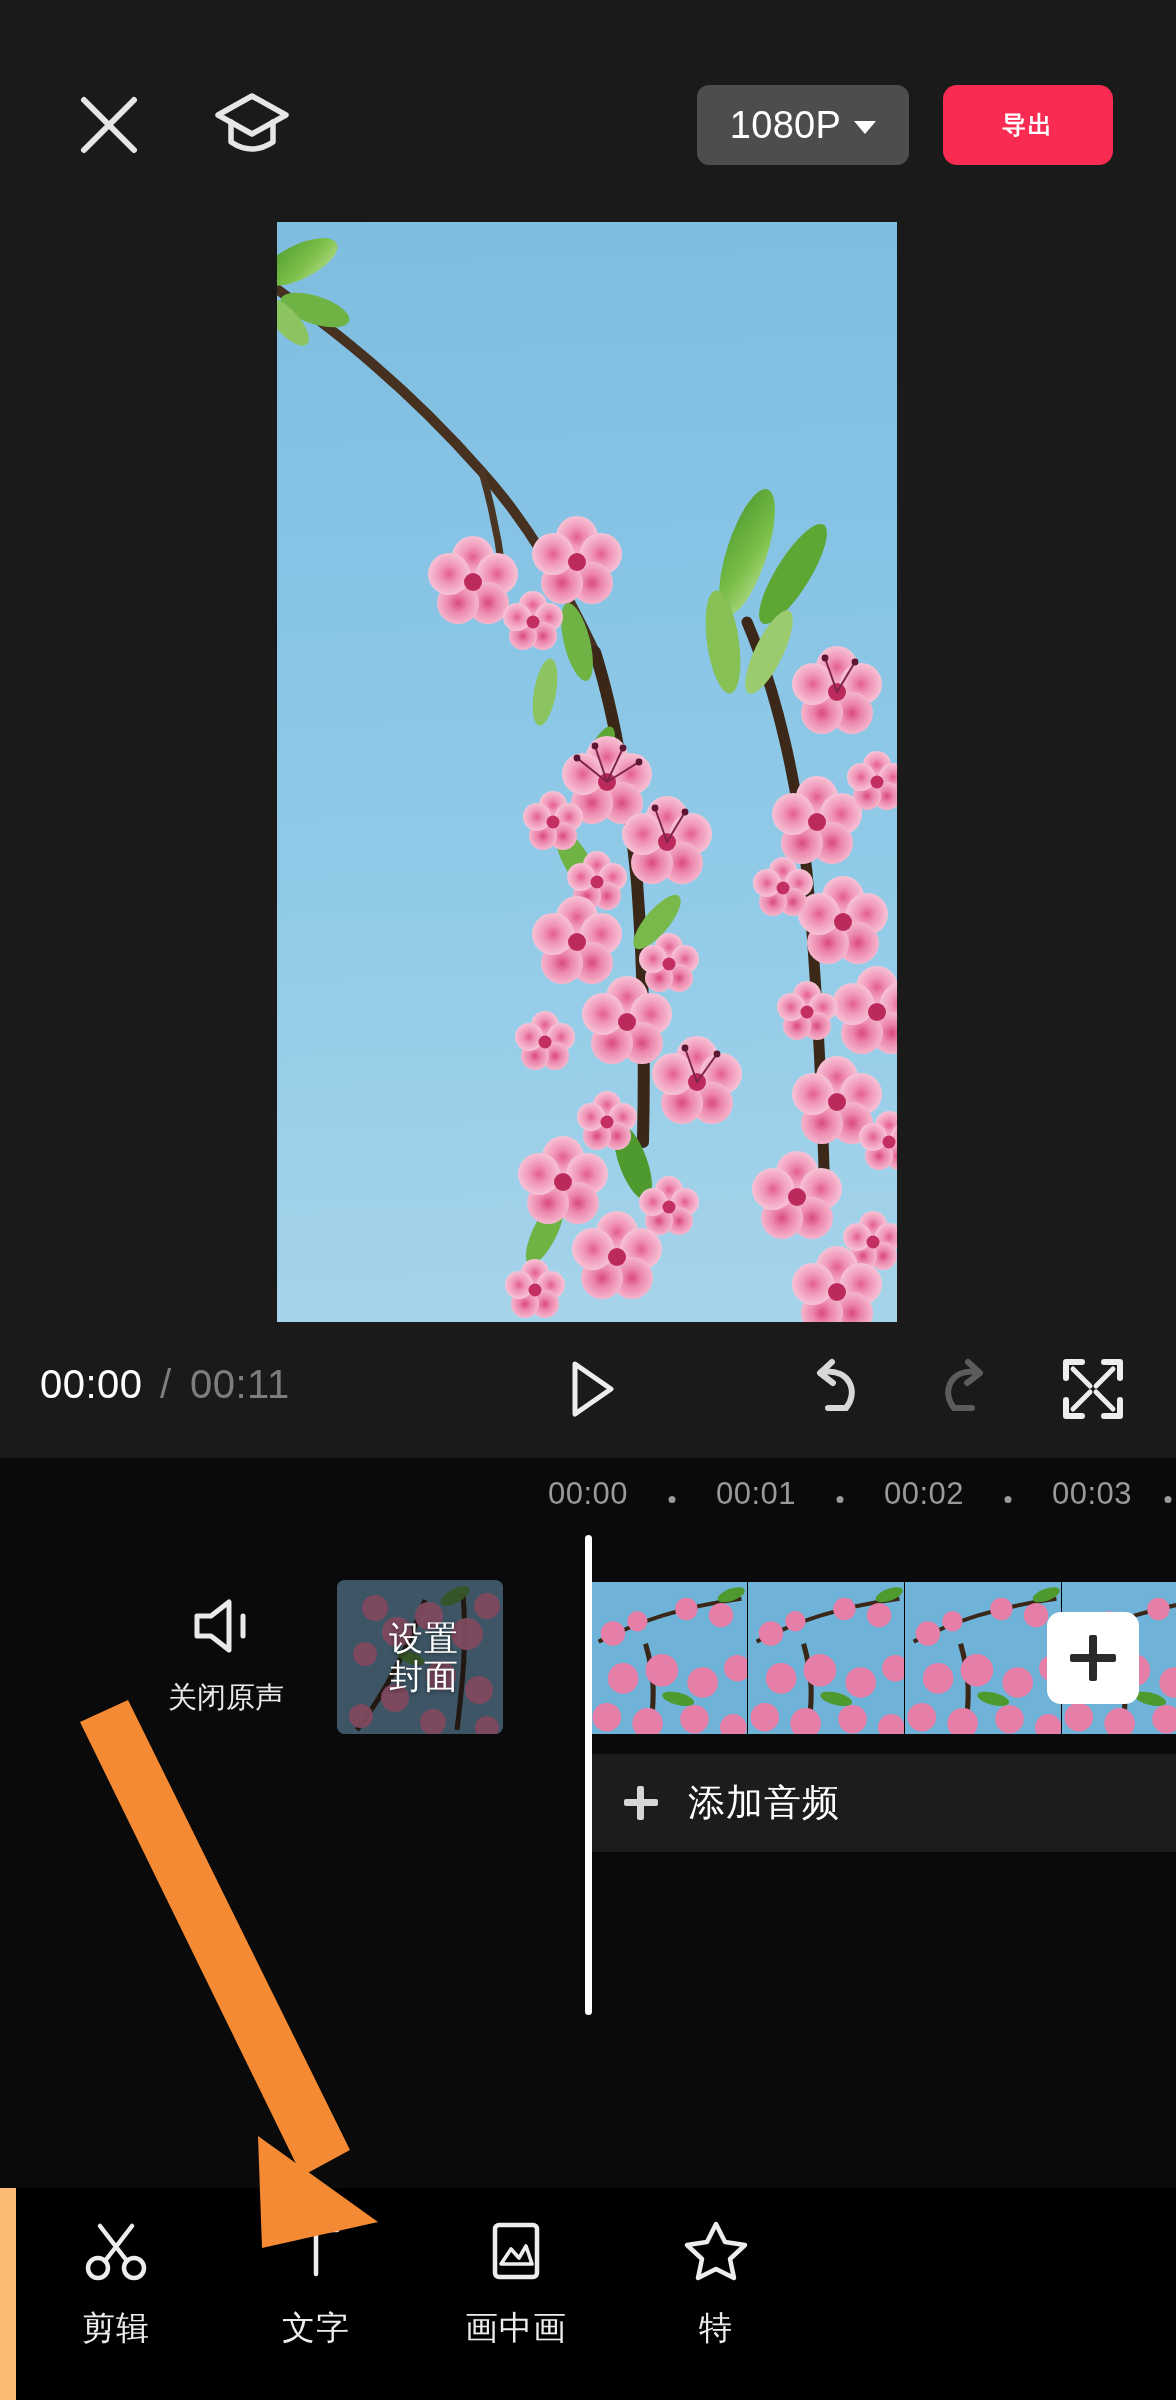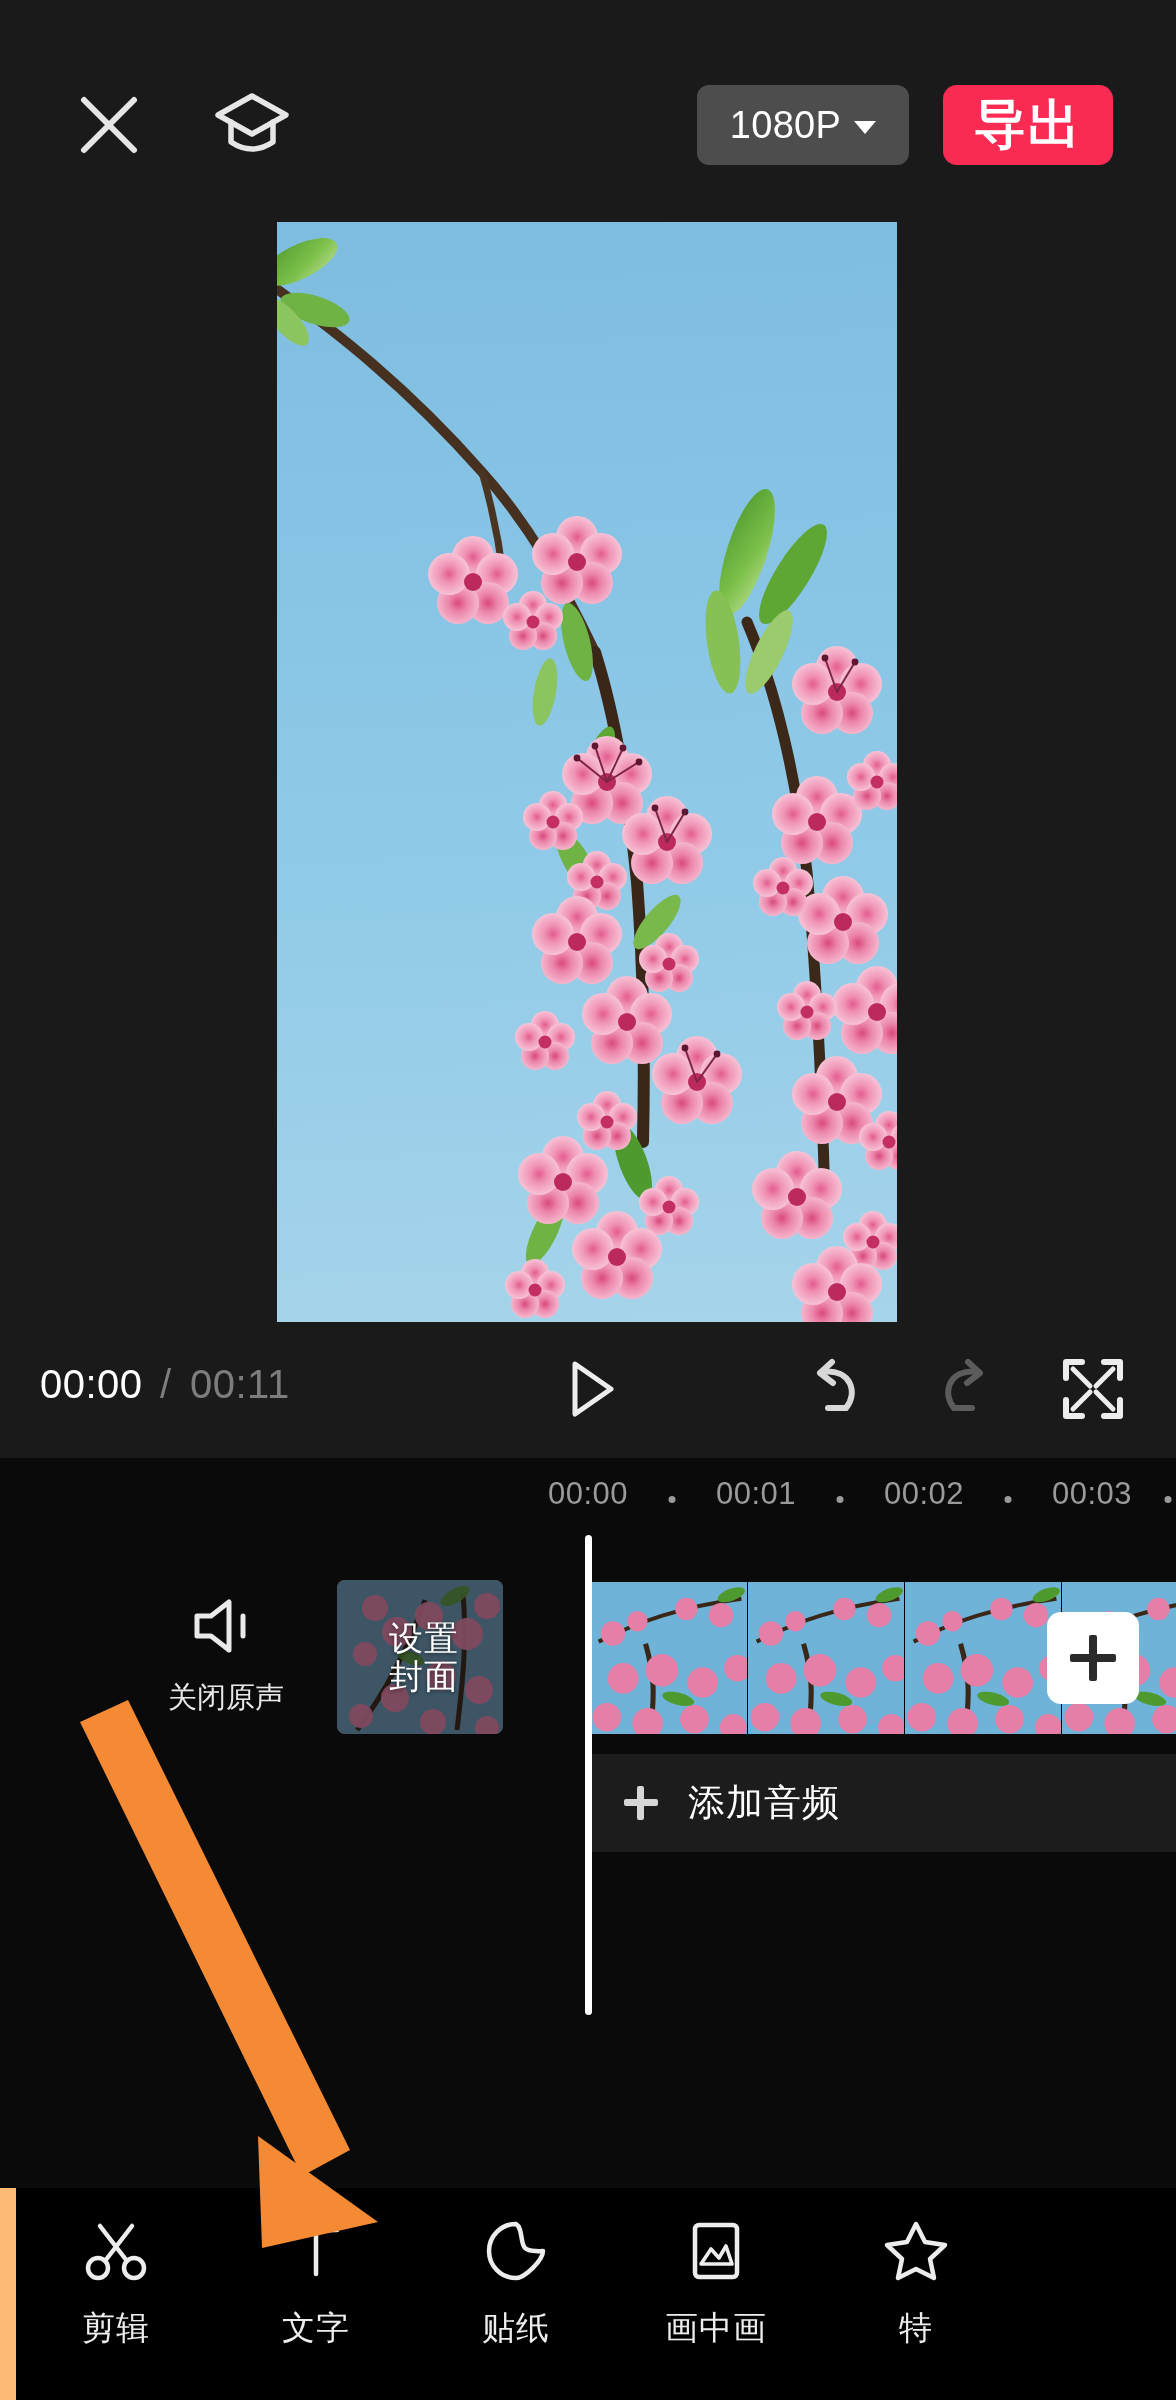--- a/index.html
+++ b/index.html
@@ -39,21 +39,21 @@
   .quality-label{ color:#fff; font-size:38px; letter-spacing:.3px; }
   .caret{
     width:0;height:0;border-left:11px solid transparent;border-right:11px solid transparent;
     border-top:13px solid #fff; margin-top:4px;
   }
   .export-btn{
     position:absolute; left:943px; top:15px; width:170px; height:80px;
     background:#fa2b52; border-radius:14px;
     display:flex;align-items:center;justify-content:center;cursor:pointer;
   }
-  .export-label{ color:#fff; font-size:52px; font-weight:bold; letter-spacing:2px; }
+  .export-label{ color:#fff; font-size:24px; font-weight:bold; letter-spacing:2px; }
 
   
   .preview-wrap{
     position:absolute; left:277px; top:222px; width:620px; height:1100px;
     background:#000; overflow:hidden;
   }
   .blossom{
     position:absolute; inset:0;
     background:linear-gradient(178deg,#7fbde0 0%,#86c3e4 28%,#92cbe8 62%,#a6d4ea 100%);
     overflow:hidden;
@@ -564,29 +564,20 @@
 
       <div class="tool">
         <span class="tool-ico">
           <svg width="66" height="66" viewBox="0 0 66 66">
             <path d="M12 12 L54 12 M33 12 L33 56" stroke="#ededed" stroke-width="4.5" fill="none" stroke-linecap="round"></path>
           </svg>
         </span>
         <span class="tool-lbl">文字</span>
       </div>
 
-      <div class="tool">
-        <span class="tool-ico">
-          <svg width="66" height="66" viewBox="0 0 66 66">
-            <path d="M33 6 C 18 6, 6 18, 6 33 C 6 48, 18 60, 33 60 C 42 60, 60 42, 60 33
-                     C 60 33, 46 34, 42 30 C 37 25, 40 10, 33 6 Z" fill="none" stroke="#ededed" stroke-width="4.5" stroke-linejoin="round"></path>
-          </svg>
-        </span>
-        <span class="tool-lbl">贴纸</span>
-      </div>
 
       <div class="tool">
         <span class="tool-ico">
           <svg width="66" height="66" viewBox="0 0 66 66">
             <rect x="12" y="7" width="42" height="52" rx="4" fill="none" stroke="#ededed" stroke-width="4.5"></rect>
             <path d="M18 46 L28 31 L36 40 L43 28 L49 46 Z" fill="none" stroke="#ededed" stroke-width="3.6" stroke-linejoin="round"></path>
           </svg>
         </span>
         <span class="tool-lbl">画中画</span>
       </div>

